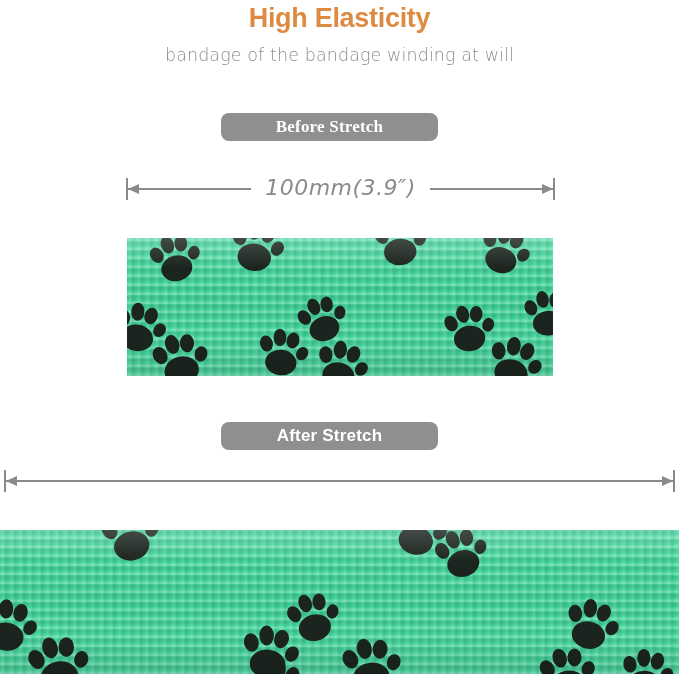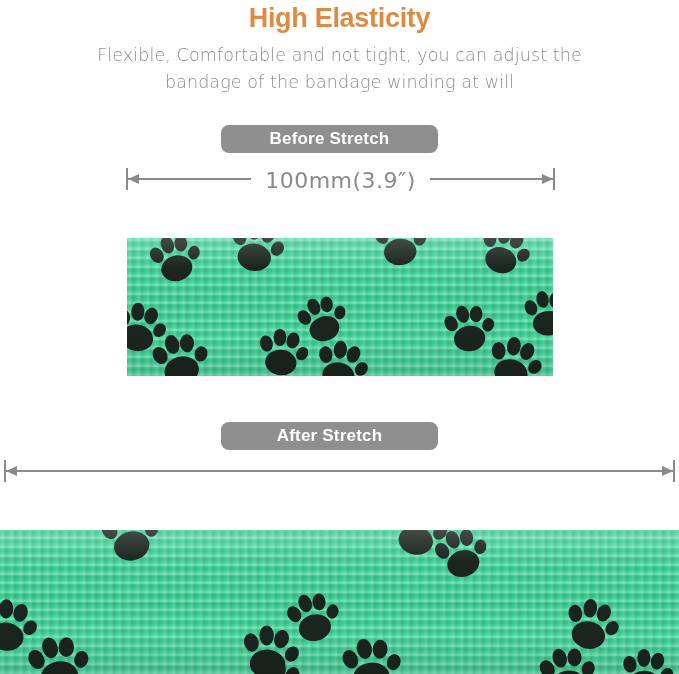--- a/index.html
+++ b/index.html
@@ -64,36 +64,38 @@
     font-weight: bold;
     letter-spacing: 0.2px;
     display: flex;
     align-items: center;
     justify-content: center;
     font-family: "Liberation Sans", sans-serif;
     box-sizing: border-box;
   }
   .badge-before {
     left: 221px;
-    top: 125px;
+    top: 113px;
     width: 217px;
+    font-family: Liberation Serif, serif;
   }
   .badge-after {
     left: 221px;
     top: 422px;
     width: 217px;
   }
 
   
   .dim-row {
     position: absolute;
     height: 32px;
     display: flex;
-    align-items: flex-start;
+    align-items: flex-end;
     color: #8a8a8a;
+    font-style: italic;
   }
   .dim-row-before { left: 126px; top: 168px; width: 429px; }
   .dim-row-after  { left: 4px;   top: 460px; width: 671px; }
 
   .dim-cap {
     width: 2px;
     height: 22px;
     background: #8a8a8a;
     flex: 0 0 auto;
   }
@@ -206,21 +208,20 @@
   .paw svg { display: block; }
 </style>
 </head>
 <body>
 
 <div class="page">
 
   <div class="heading-block">
     <h1 class="main-title">High Elasticity</h1>
     <div class="subtitle">
-      <span class="subtitle-line">Flexible, Comfortable and not tight, you can adjust the</span>
       <span class="subtitle-line">bandage of the bandage winding at will</span>
     </div>
   </div>
 
   <div class="badge badge-before">Before Stretch</div>
 
   <div class="dim-row dim-row-before">
     <span class="dim-cap"></span>
     <span class="dim-arm dim-arm-left"></span>
     <span class="dim-label">100mm(3.9″)</span>

